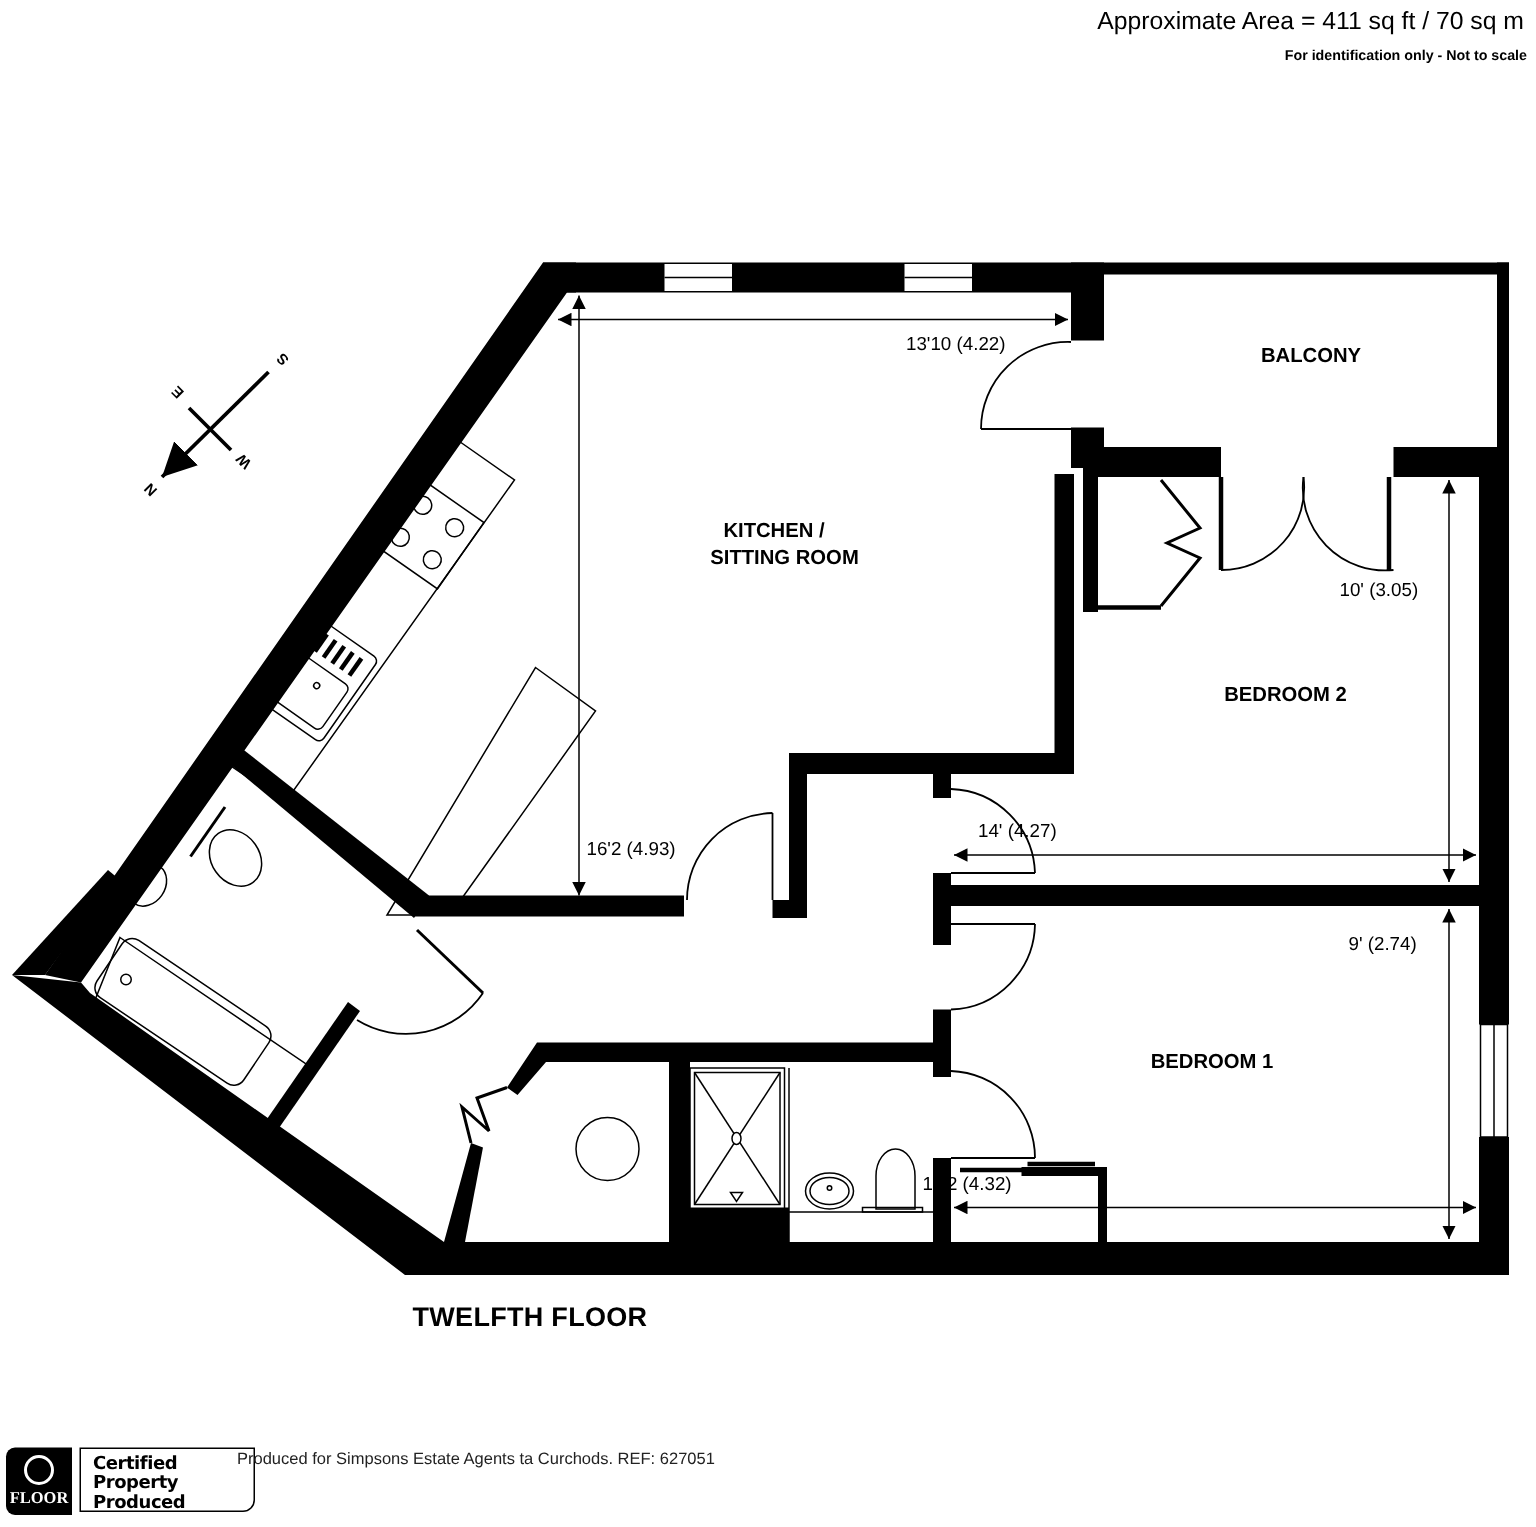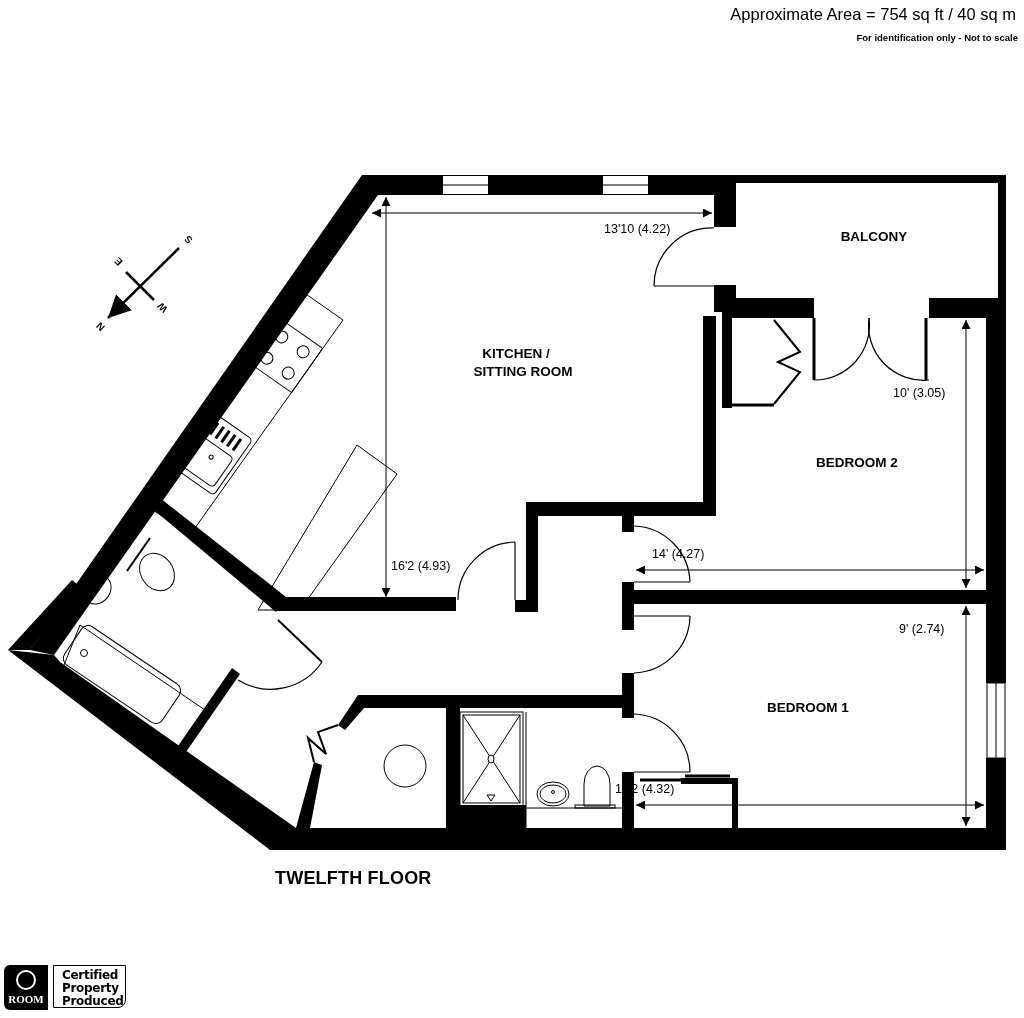--- a/index.html
+++ b/index.html
@@ -7,28 +7,28 @@
   .area-title { position: absolute; right: 8px; top: 5px; font-size: 16.5px; white-space: nowrap; }
   .area-note { position: absolute; right: 6px; top: 32px; font-size: 9.5px; white-space: nowrap; font-weight: bold; }
   svg.plan { position: absolute; left: 0; top: 0; }
   .room-label { font-family: "Liberation Sans", sans-serif; font-weight: bold; font-size: 13.5px; }
   .dim-label { font-family: "Liberation Sans", sans-serif; font-size: 12.5px; }
   .compass-label { font-family: "Liberation Sans", sans-serif; font-size: 10px; font-weight: bold; }
   .floor-label { position: absolute; left: 275px; top: 868px; font-size: 18px; font-weight: bold; letter-spacing: 0.2px; }
   .rics-logo { position: absolute; left: 4px; top: 965px; width: 44px; height: 45px; background: #000; color: #fff; border-radius: 6px 0 0 6px; }
   .rics-logo .lion { position: absolute; left: 12px; top: 5px; width: 20px; height: 20px; border-radius: 50%; border: 2px solid #fff; box-sizing: border-box; }
   .rics-logo .txt { position: absolute; left: 0; right: 0; top: 28px; text-align: center; font-size: 11px; font-weight: bold; font-family: "Liberation Serif", serif; }
-  .cert-box { position: absolute; left: 53px; top: 965px; width: 73px; height: 43px; border: 1.5px solid #000; border-radius: 0 0 8px 0; box-sizing: border-box; padding: 3px 0 0 8px; }
+  .cert-box { position: absolute; left: 53px; top: 965px; width: 117px; height: 43px; border: 1.5px solid #000; border-radius: 0 0 8px 0; box-sizing: border-box; padding: 3px 0 0 8px; }
   .cert-box div { font-size: 12px; font-weight: bold; line-height: 13px; font-family: "DejaVu Sans", sans-serif; letter-spacing: -0.3px; }
   .footer-text { position: absolute; left: 158px; top: 966px; font-size: 11px; line-height: 14.5px; color: #222; }
 </style>
 </head>
 <body>
 
-<div class="area-title">Approximate Area = 754 sq ft / 40 sq m</div>
+<div class="area-title">Approximate Area = 411 sq ft / 70 sq m</div>
 <div class="area-note">For identification only - Not to scale</div>
 
 <svg class="plan" width="1024" height="1018" viewBox="0 0 1024 1018" xmlns="http://www.w3.org/2000/svg">
   <defs>
     <marker id="arr" viewBox="0 0 10 10" refX="10" refY="5" markerWidth="9" markerHeight="9" orient="auto-start-reverse">
       <path d="M0,0 L10,5 L0,10 z" fill="#000"></path>
     </marker>
   </defs>
 
   <g>
@@ -218,21 +218,22 @@
   <text class="room-label" x="523" y="376" text-anchor="middle">SITTING ROOM</text>
   <text class="room-label" x="874" y="241" text-anchor="middle">BALCONY</text>
   <text class="room-label" x="857" y="467" text-anchor="middle">BEDROOM 2</text>
   <text class="room-label" x="808" y="712" text-anchor="middle">BEDROOM 1</text>
 </svg>
 
 <div class="floor-label">TWELFTH FLOOR</div>
 
 <div class="rics-logo">
   <div class="lion"></div>
-  <div class="txt">ROOM</div>
+  <div class="txt">FLOOR</div>
 </div>
 <div class="cert-box">
   <div>Certified</div>
   <div>Property</div>
   <div>Produced</div>
 </div>
 <div class="footer-text">
+  <div>Produced for Simpsons Estate Agents ta Curchods.   REF:  627051</div>
 </div>
 
 </body></html>

